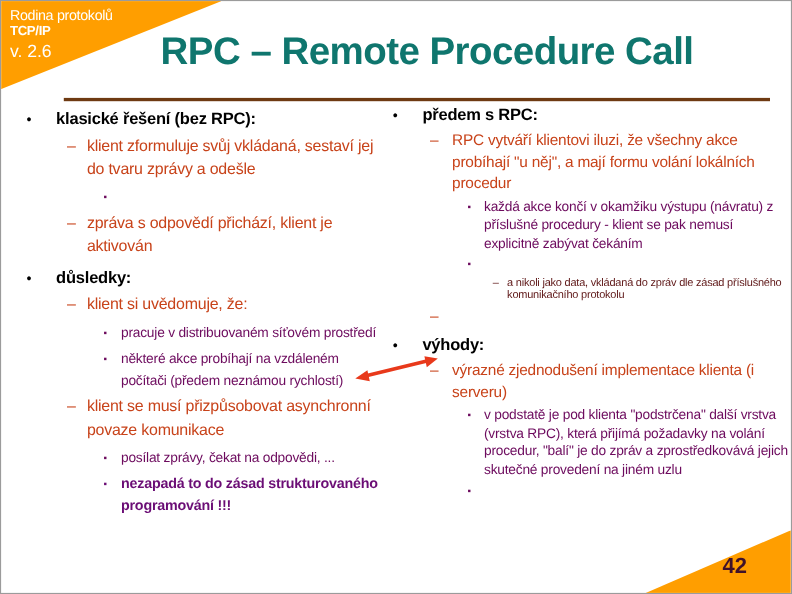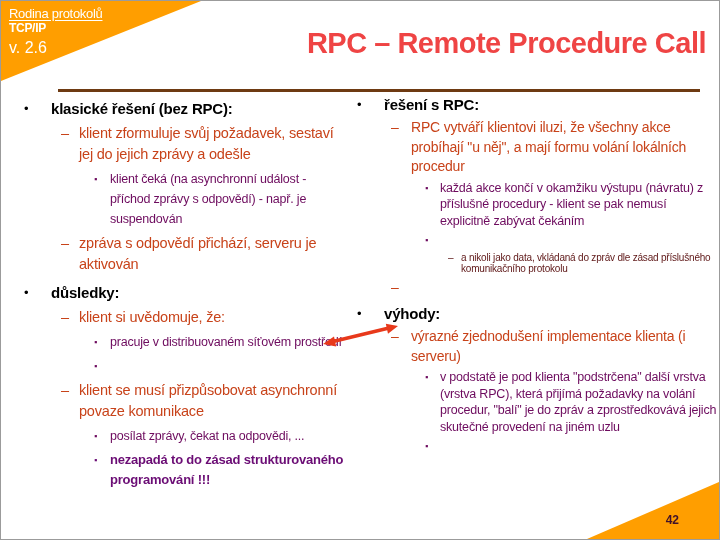--- a/index.html
+++ b/index.html
@@ -13,32 +13,32 @@
     position:absolute;left:0;top:0;width:200px;height:80px;
     background:#FF9E00;
     clip-path:polygon(0 0,100% 0,0 100%);
     color:#ffffff;
   }
   .corner-br{
     position:absolute;right:0;bottom:0;width:132px;height:57px;
     background:#FF9E00;
     clip-path:polygon(100% 0,100% 100%,0 100%);
   }
-  .hdr-line1{position:absolute;left:8px;top:5px;font-size:13px;text-decoration:underline;text-underline-offset:2px;letter-spacing:-0.3px;}
+  .hdr-line1{position:absolute;left:8px;top:5px;font-size:13px;text-underline-offset:2px;letter-spacing:-0.3px;}
   .hdr-line2{position:absolute;left:8px;top:20px;font-size:12px;font-weight:bold;letter-spacing:-0.3px;}
   .hdr-line3{position:absolute;left:8px;top:38px;font-size:16px;}
   
   .title{
     position:absolute;left:145px;top:26px;width:560px;
-    text-align:right;font-size:29px;font-weight:bold;color:#ef4444;
+    text-align:left;font-size:35px;font-weight:bold;color:#0f766e;
     letter-spacing:-0.5px;white-space:nowrap;
   }
   .title-rule{position:absolute;left:57px;top:88px;width:642px;height:3px;background:#6E3A12;}
   
-  .page-number{position:absolute;right:40px;bottom:12px;font-size:12px;color:#40122A;font-weight:bold;margin-left:48px;}
+  .page-number{position:absolute;right:40px;bottom:12px;font-size:20px;color:#40122A;font-weight:bold;margin-left:48px;}
   
   .col{position:absolute;}
   .col-left{left:15px;top:98px;width:332px;}
   .col-right{left:348px;top:94px;width:368px;}
   .item{display:flex;letter-spacing:-0.2px;}
   .marker{flex:0 0 auto;}
   .text{flex:1 1 auto;}
   
   .l1{padding-left:8px;font-size:15px;font-weight:bold;color:#000000;line-height:20px;margin:8px 0 4px 0;}
   .l1 .marker{width:27px;font-size:13px;font-weight:normal;}
@@ -78,62 +78,62 @@
   <div class="title">RPC – Remote Procedure Call</div>
   <div class="title-rule"></div>
 
   <div class="col col-left">
       <div class="item l1">
         <span class="marker">•</span>
         <span class="text">klasické řešení (bez RPC):</span>
       </div>
       <div class="item l2">
         <span class="marker">–</span>
-        <span class="text">klient zformuluje svůj požadavek, sestaví jej do jejich zprávy a odešle</span>
+        <span class="text">klient zformuluje svůj vkládaná, sestaví jej do tvaru zprávy a odešle</span>
       </div>
       <div class="item l3">
         <span class="marker">▪</span>
-        <span class="text">klient čeká (na asynchronní událost - příchod zprávy s odpovědí) - např. je suspendován</span>
       </div>
       <div class="item l2">
         <span class="marker">–</span>
-        <span class="text">zpráva s odpovědí přichází, serveru je aktivován</span>
+        <span class="text">zpráva s odpovědí přichází, klient je aktivován</span>
       </div>
       <div class="item l1">
         <span class="marker">•</span>
         <span class="text">důsledky:</span>
       </div>
       <div class="item l2">
         <span class="marker">–</span>
         <span class="text">klient si uvědomuje, že:</span>
       </div>
       <div class="item l3">
         <span class="marker">▪</span>
         <span class="text">pracuje v distribuovaném síťovém prostředí</span>
       </div>
       <div class="item l3">
         <span class="marker">▪</span>
+        <span class="text">některé akce probíhají na vzdáleném počítači (předem neznámou rychlostí)</span>
       </div>
       <div class="item l2">
         <span class="marker">–</span>
         <span class="text">klient se musí přizpůsobovat asynchronní povaze komunikace</span>
       </div>
       <div class="item l3">
         <span class="marker">▪</span>
         <span class="text">posílat zprávy, čekat na odpovědi, ...</span>
       </div>
       <div class="item l3 emphasis">
         <span class="marker">▪</span>
         <span class="text">nezapadá to do zásad strukturovaného programování !!!</span>
       </div>
     </div>
   <div class="col col-right">
       <div class="item l1">
         <span class="marker">•</span>
-        <span class="text">řešení s RPC:</span>
+        <span class="text">předem s RPC:</span>
       </div>
       <div class="item l2">
         <span class="marker">–</span>
         <span class="text">RPC vytváří klientovi iluzi, že všechny akce probíhají "u něj", a mají formu volání lokálních procedur</span>
       </div>
       <div class="item l3">
         <span class="marker">▪</span>
         <span class="text">každá akce končí v okamžiku výstupu (návratu) z příslušné procedury - klient se pak nemusí explicitně zabývat čekáním</span>
       </div>
       <div class="item l3">

